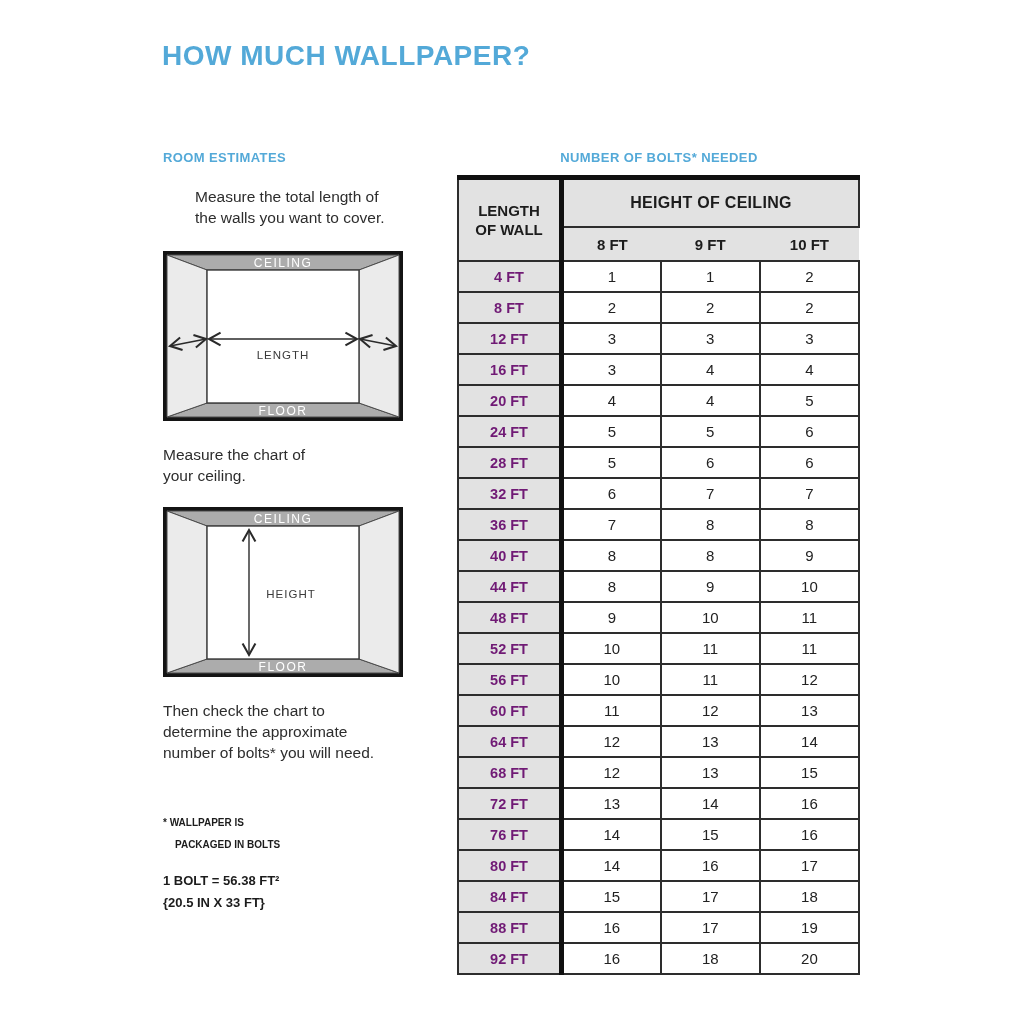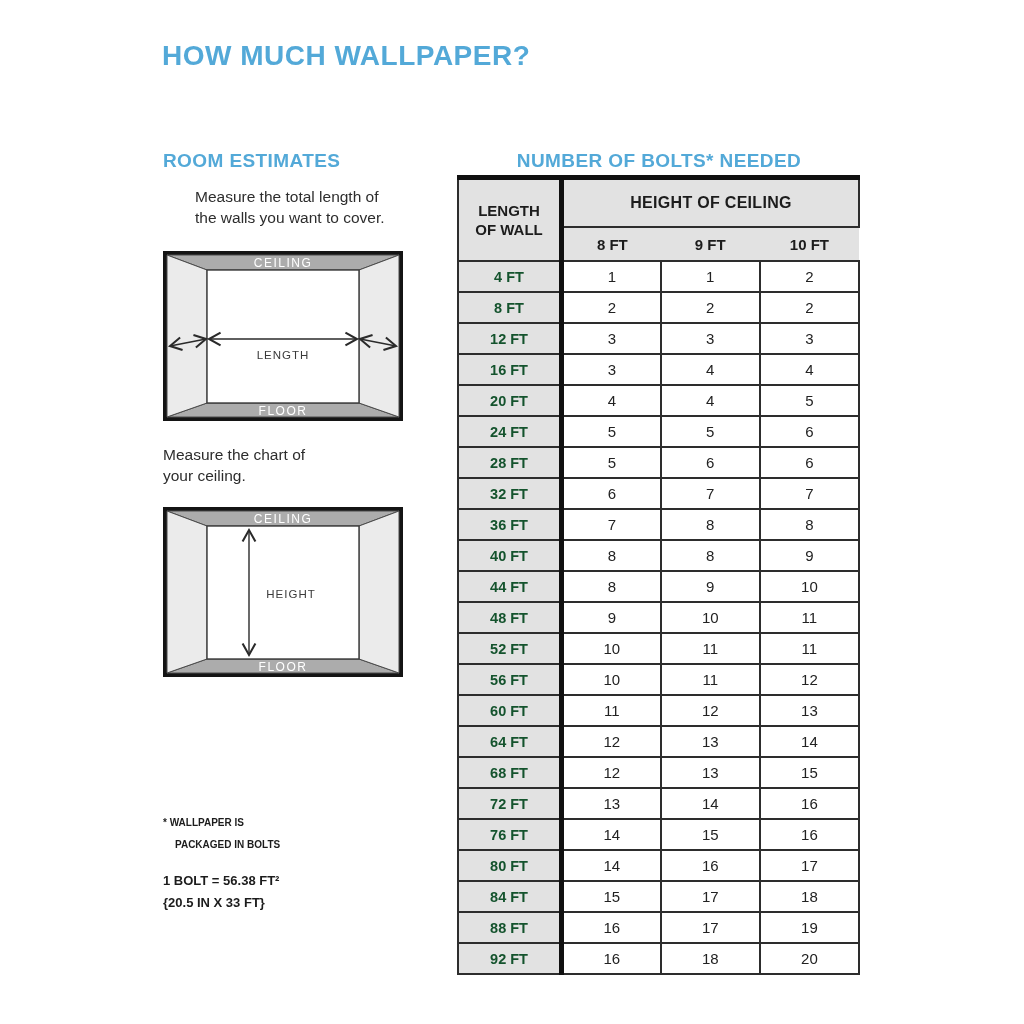--- a/index.html
+++ b/index.html
@@ -5,21 +5,21 @@
   html,body { margin:0; padding:0; background:#ffffff; }
   .page {
     position:relative; width:861px; height:1024px; background:#ffffff;
     font-family:"Liberation Sans", sans-serif; color:#2b2b2b; overflow:hidden;
   }
   .page-title {
     position:absolute; left:162px; top:40px; margin:0;
     font-size:28px; font-weight:bold; letter-spacing:0.5px;
   }
   .section-heading {
-    position:absolute; margin:0; font-size:19px; font-weight:bold; letter-spacing:0.4px;
+    position:absolute; margin:0; font-size:13px; font-weight:bold; letter-spacing:0.4px;
   }
   .heading-left { left:163px; top:150px; }
   .heading-right { left:458px; top:150px; width:402px; text-align:center; }
   .para { position:absolute; left:163px; font-size:15.5px; line-height:21px; color:#2d2d2d; }
   .para span { display:block; }
   .para1 { top:186px;margin-left:32px; }
   .para2 { top:444px; }
   .para3 { top:700px; }
   .footnote { position:absolute; left:163px; top:812px; font-size:10px; font-weight:bold; line-height:22px; color:#1c1c1c; }
   .footnote .line2 { padding-left:12px; }
@@ -38,21 +38,21 @@
   .bolts-table th, .bolts-table td {
     border:2px solid #2d2d2d; text-align:center; vertical-align:middle; padding:0;
   }
   .bolts-table { border-top:5px solid #101010; }
   .bolts-table thead th { background:#e2e2e2; font-weight:bold; color:#1c1c1c; }
   .bolts-table .col-wall { width:100px; border-right:5px solid #101010; font-size:15px; line-height:19px; }
   .bolts-table .group-header { height:46px; font-size:16px; letter-spacing:0.3px; }
   .bolts-table .subhead th { height:32px; border-left:0; border-right:0; font-size:15px; }
   .bolts-table tbody tr { height:31px; }
   .bolts-table tbody th {
-    background:#e2e2e2; font-weight:bold; color:#14532d; font-size:14.5px;
+    background:#e2e2e2; font-weight:bold; color:#701a75; font-size:14.5px;
     border-right:5px solid #101010;
   }
   .bolts-table tbody td { background:#ffffff; }
   svg text { font-family:"Liberation Sans", sans-serif; }
   .panel-label { fill:#ffffff; font-size:12px; letter-spacing:1.5px; }
   .measure-label { fill:#3a3a3a; font-size:11.5px; letter-spacing:1px; }
 </style>
 </head>
 <body>
 
@@ -105,20 +105,25 @@
     <polygon points="4,166 236,166 196,152 44,152" fill="#acacac" stroke="#4a4a4a" stroke-width="1"></polygon>
     <polygon points="4,4 44,19 44,152 4,166" fill="#ebebeb" stroke="#4a4a4a" stroke-width="1"></polygon>
     <polygon points="236,4 196,19 196,152 236,166" fill="#ebebeb" stroke="#4a4a4a" stroke-width="1"></polygon>
     <rect x="44" y="19" width="152" height="133" fill="#ffffff" stroke="#3a3a3a" stroke-width="1.4"></rect>
     <text x="120" y="16" text-anchor="middle" class="panel-label">CEILING</text>
     <text x="120" y="164" text-anchor="middle" class="panel-label">FLOOR</text>
     <line x1="86" y1="23" x2="86" y2="148" stroke="#2a2a2a" stroke-width="1.4" marker-start="url(#ah2)" marker-end="url(#ah2)"></line>
     <text x="128" y="91" text-anchor="middle" class="measure-label">HEIGHT</text>
   </svg>
 
+  <div class="para para3">
+    <span>Then check the chart to</span>
+    <span>determine the approximate</span>
+    <span>number of bolts* you will need.</span>
+  </div>
 
   <div class="footnote">
     <span>* WALLPAPER IS</span>
     <span class="line2">PACKAGED IN BOLTS</span>
   </div>
 
   <div class="bolt-info">
     <span>1 BOLT = 56.38 FT²</span>
     <span>{20.5 IN X 33 FT}</span>
   </div>

